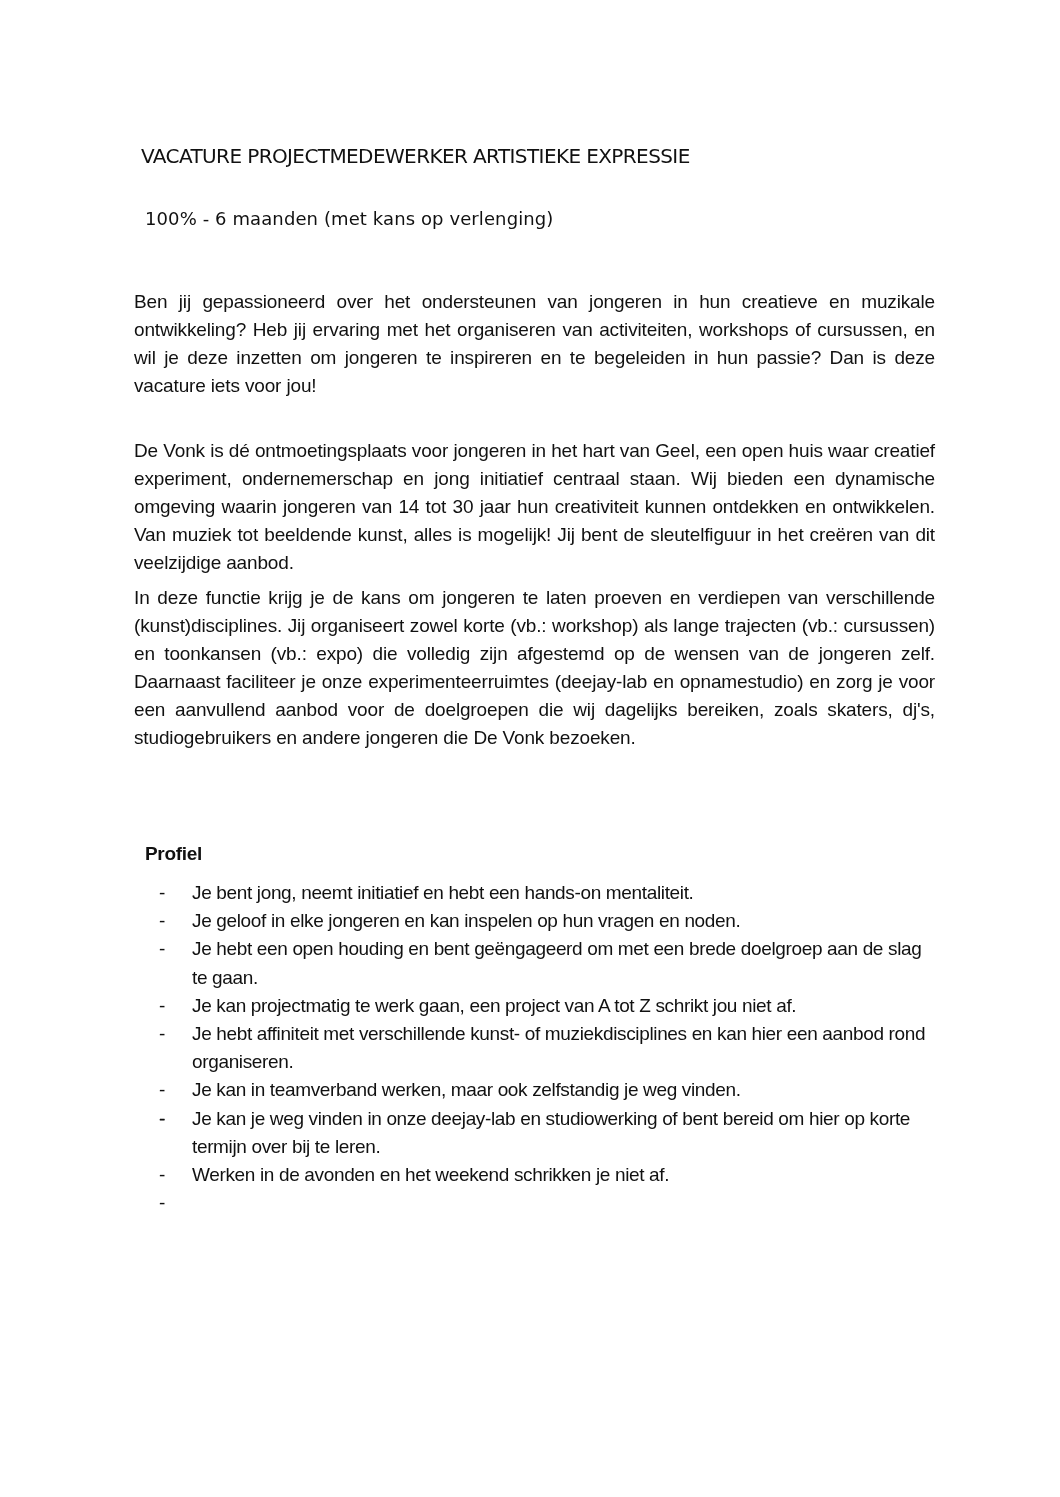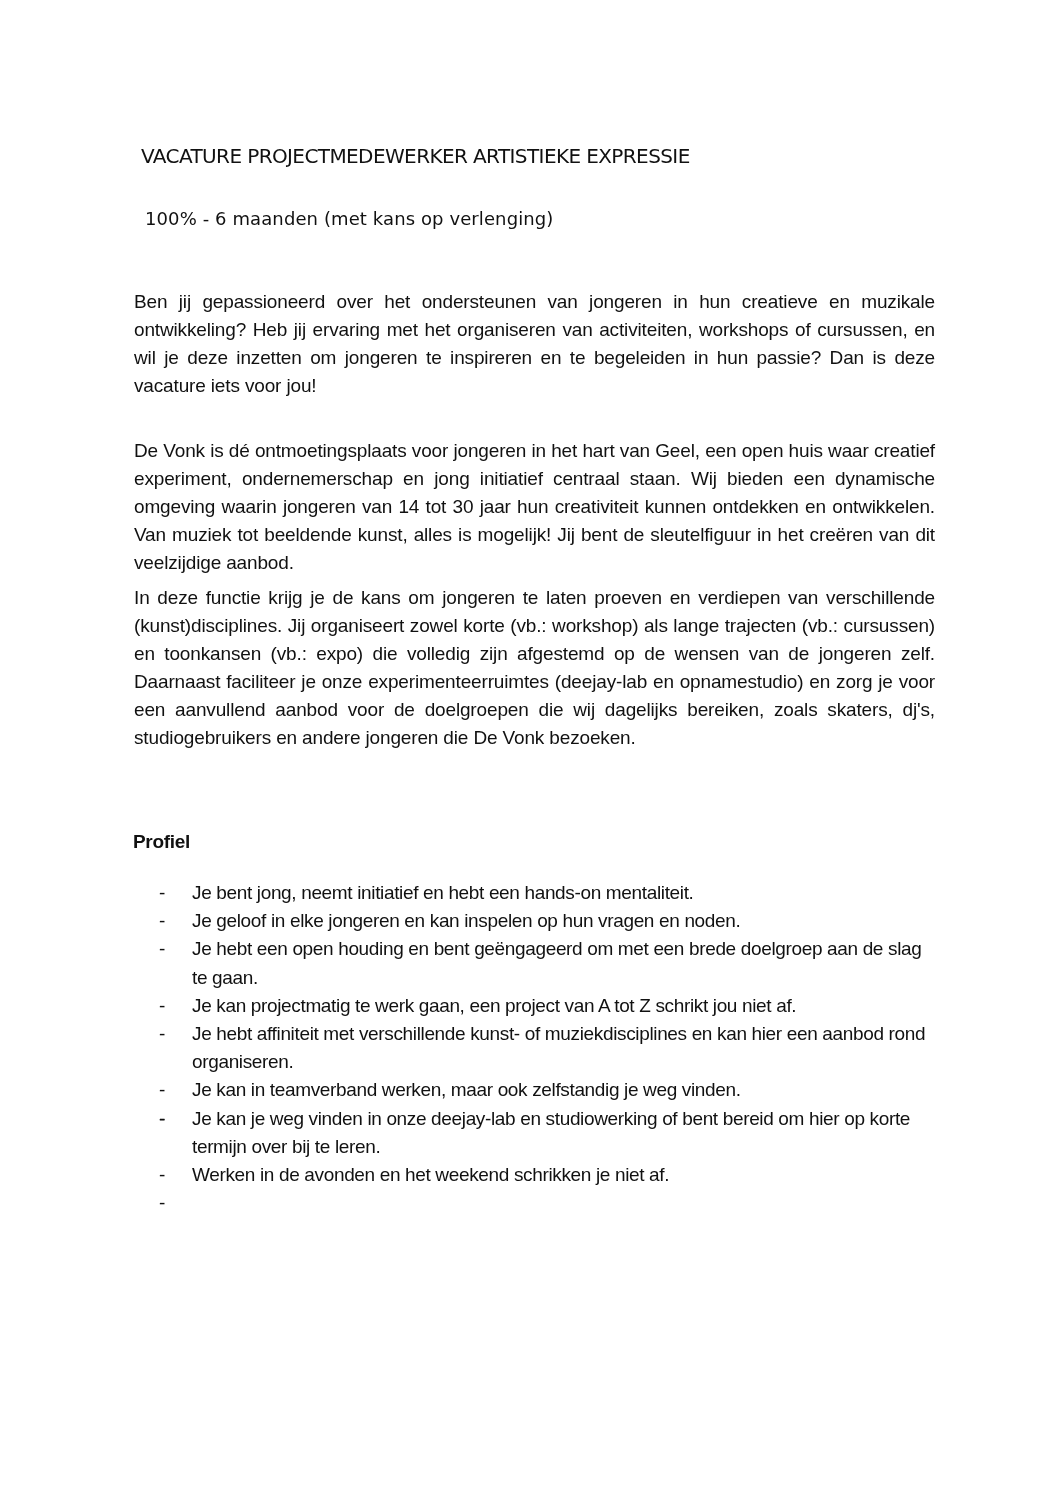--- a/index.html
+++ b/index.html
@@ -60,21 +60,21 @@
     .para-2 { top: 432px; }
     .para-3 { top: 579px; }
     .section-heading {
       position: absolute;
       left: 0;
       top: 824px;
       font-family: "Liberation Sans", sans-serif;
       font-size: 19px;
       font-weight: bold;
       line-height: 28px;
-      margin: 4px;
+      margin: 16px;
       letter-spacing: -0.3px;
       color: #111;
     }
     .profile-list {
       position: absolute;
       left: 0;
       top: 879px;
       width: 801px;
       list-style: none;
       margin: 0;

